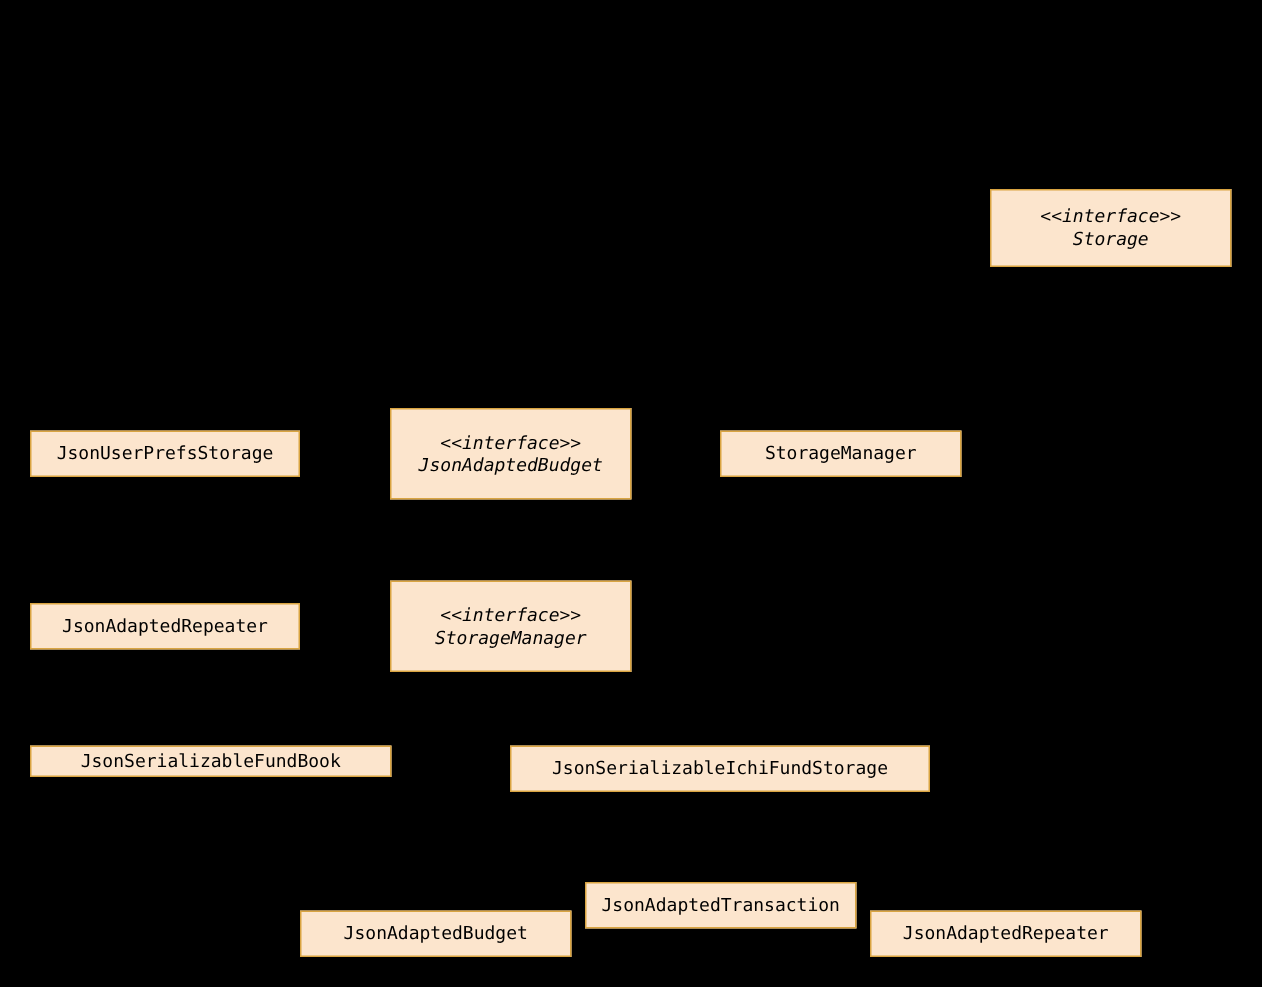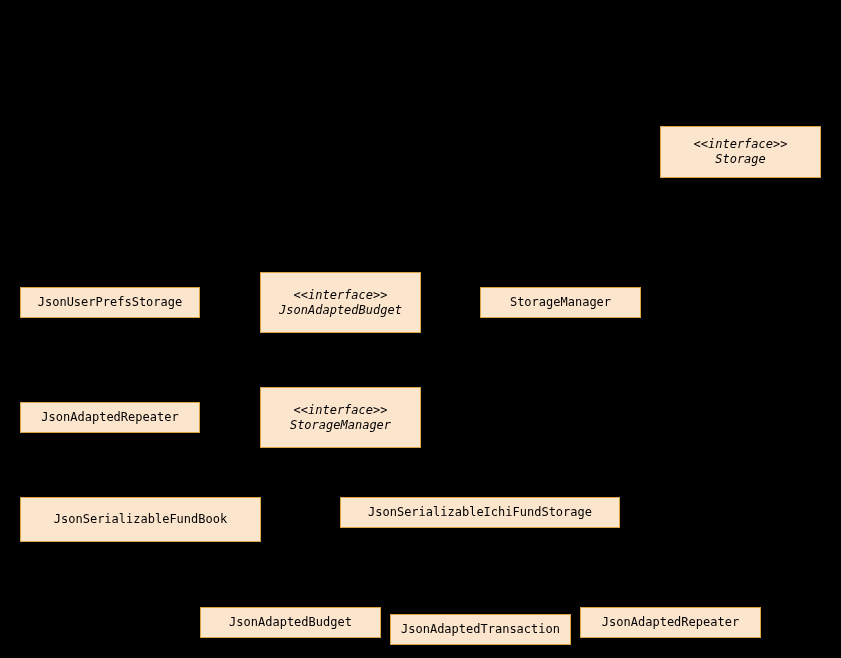--- a/index.html
+++ b/index.html
@@ -66,28 +66,28 @@
     <div class="uml-box" style="left: 480px; top: 287px; width: 161px; height: 31px; background: rgb(252, 229, 205); border-color: rgb(217, 164, 65); color: rgb(0, 0, 0);">
       <span class="cname">StorageManager</span>
     </div>
     <div class="uml-box" style="left: 20px; top: 402px; width: 180px; height: 31px; background: rgb(252, 229, 205); border-color: rgb(217, 164, 65); color: rgb(0, 0, 0);">
       <span class="cname">JsonAdaptedRepeater</span>
     </div>
     <div class="uml-box" style="left: 260px; top: 387px; width: 161px; height: 61px; background: rgb(252, 229, 205); border-color: rgb(217, 164, 65); color: rgb(0, 0, 0);">
       <span class="stereotype">&lt;&lt;interface&gt;&gt;</span>
       <span class="iname">StorageManager</span>
     </div>
-    <div class="uml-box" style="left: 20px; top: 497px; width: 241px; height: 45px; background: rgb(252, 229, 205); border-color: rgb(217, 164, 65); color: rgb(0, 0, 0);">
+    <div class="uml-box" style="left: 20px; top: 497px; width: 241px; height: 21px; background: rgb(252, 229, 205); border-color: rgb(217, 164, 65); color: rgb(0, 0, 0);">
       <span class="cname">JsonSerializableFundBook</span>
     </div>
     <div class="uml-box" style="left: 340px; top: 497px; width: 280px; height: 31px; background: rgb(252, 229, 205); border-color: rgb(217, 164, 65); color: rgb(0, 0, 0);">
       <span class="cname">JsonSerializableIchiFundStorage</span>
     </div>
     <div class="uml-box" style="left: 200px; top: 607px; width: 181px; height: 31px; background: rgb(252, 229, 205); border-color: rgb(217, 164, 65); color: rgb(0, 0, 0);">
       <span class="cname">JsonAdaptedBudget</span>
     </div>
-    <div class="uml-box" style="left: 390px; top: 614px; width: 181px; height: 31px; background: rgb(252, 229, 205); border-color: rgb(217, 164, 65); color: rgb(0, 0, 0);">
+    <div class="uml-box" style="left: 390px; top: 588px; width: 181px; height: 31px; background: rgb(252, 229, 205); border-color: rgb(217, 164, 65); color: rgb(0, 0, 0);">
       <span class="cname">JsonAdaptedTransaction</span>
     </div>
     <div class="uml-box" style="left: 580px; top: 607px; width: 181px; height: 31px; background: rgb(252, 229, 205); border-color: rgb(217, 164, 65); color: rgb(0, 0, 0); text-align: center;">
       <span class="cname">JsonAdaptedRepeater</span>
     </div>
   </div>
 
 </body></html>

